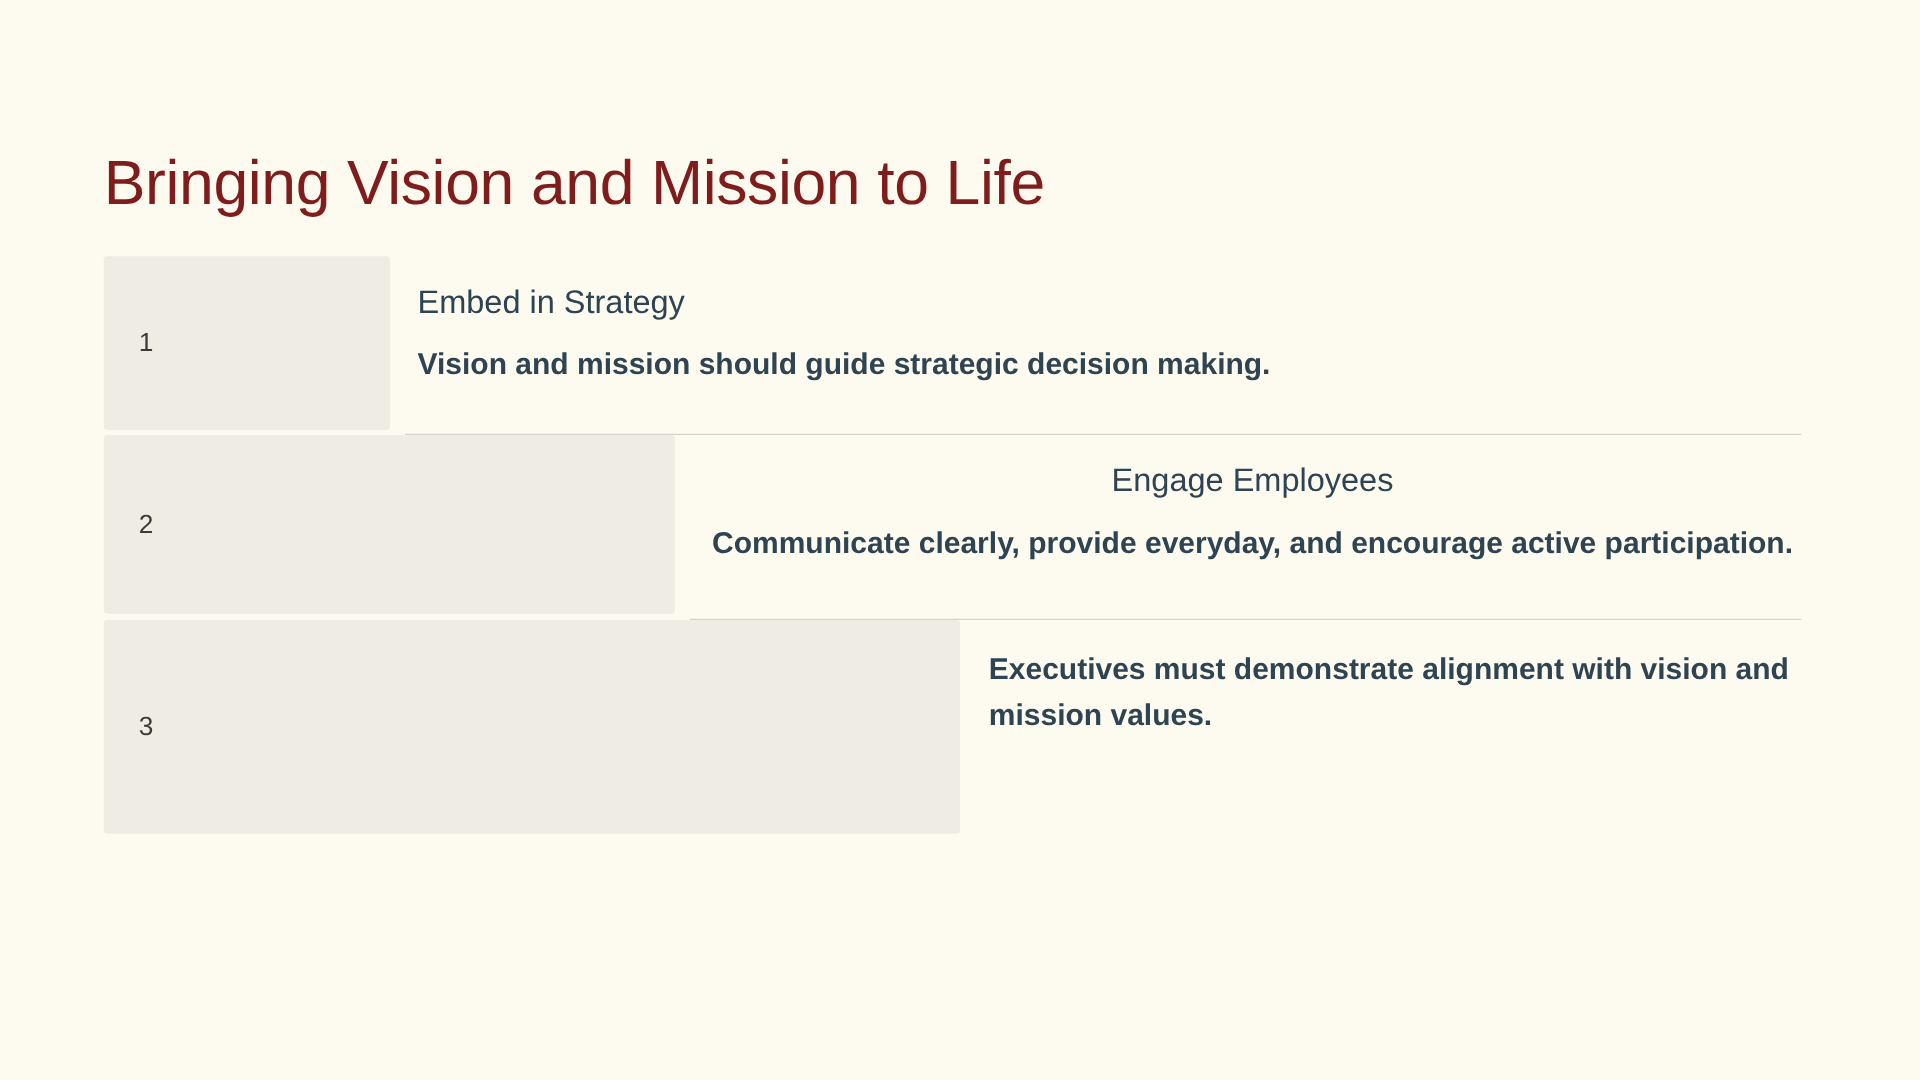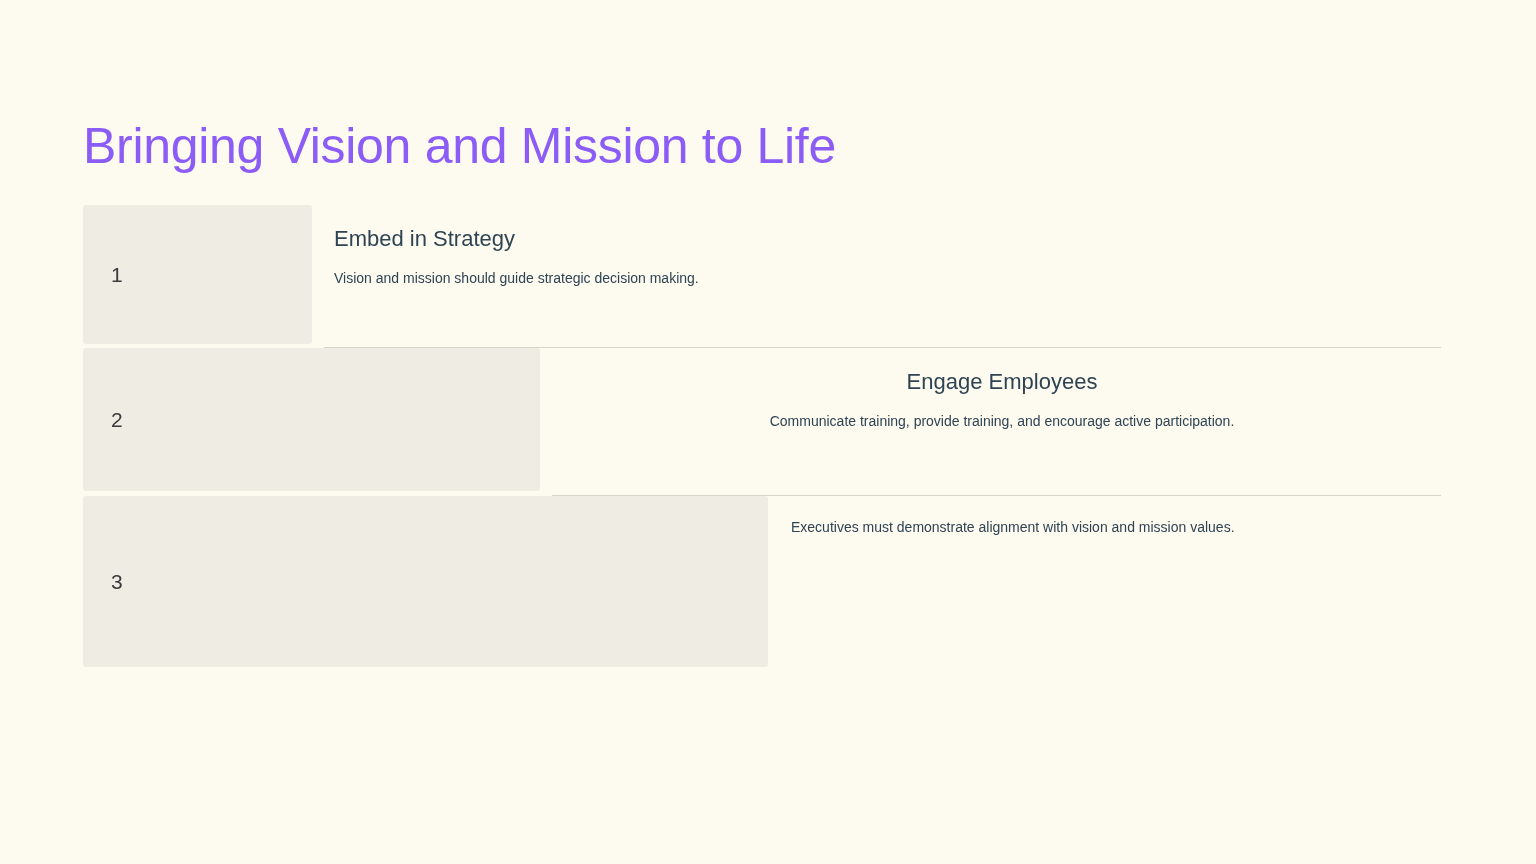--- a/index.html
+++ b/index.html
@@ -19,21 +19,21 @@
     height: 864px;
     background: #fdfaf0;
     box-sizing: border-box;
   }
   .slide-title {
     position: absolute;
     left: 83px;
     top: 84px;
     font-size: 50px;
     line-height: 1.15;
-    color: #8b5cf6;
+    color: #7f1d1d;
     font-weight: normal;
     letter-spacing: -0.3px;
     white-space: nowrap;
   }
 
   .steps {
     position: absolute;
     left: 83px;
     top: 205px;
     width: 1358px;
@@ -68,32 +68,32 @@
     position: absolute;
     top: 0;
     box-sizing: border-box;
     padding-top: 21px;
   }
   .row1 .content { left: 251px; width: 1107px; }
   .row2 .content { left: 480px; width: 878px; text-align: center; }
   .row3 .content { left: 708px; width: 650px; }
 
   .step-heading {
-    font-size: 22px;
+    font-size: 26px;
     color: #2f4452;
     margin: 0 0 16px 0;
     font-weight: normal;
     line-height: 1.2;
   }
   .step-desc {
-    font-size: 14px;
+    font-size: 24px;
     color: #2f4452;
     margin: 0;
     line-height: 1.55;
-    font-weight: normal;
+    font-weight: bold;
   }
 
   .divider {
     position: absolute;
     height: 1px;
     background: #d6d3c8;
   }
   .row1 .divider { left: 241px; right: 0; bottom: 0; }
   .row2 .divider { left: 469px; right: 0; bottom: 0; }
 
@@ -126,21 +126,21 @@
       </div>
       <div class="divider"></div>
     </div>
 
     <div class="step-row row2">
       <div class="num-box">
         <span>2</span>
       </div>
       <div class="content">
         <div class="step-heading">Engage Employees</div>
-        <p class="step-desc">Communicate training, provide training, and encourage active participation.</p>
+        <p class="step-desc">Communicate clearly, provide everyday, and encourage active participation.</p>
       </div>
       <div class="divider"></div>
     </div>
 
     <div class="step-row row3">
       <div class="num-box">
         <span>3</span>
       </div>
       <div class="content">
         <p class="step-desc">Executives must demonstrate alignment with vision and mission values.</p>

